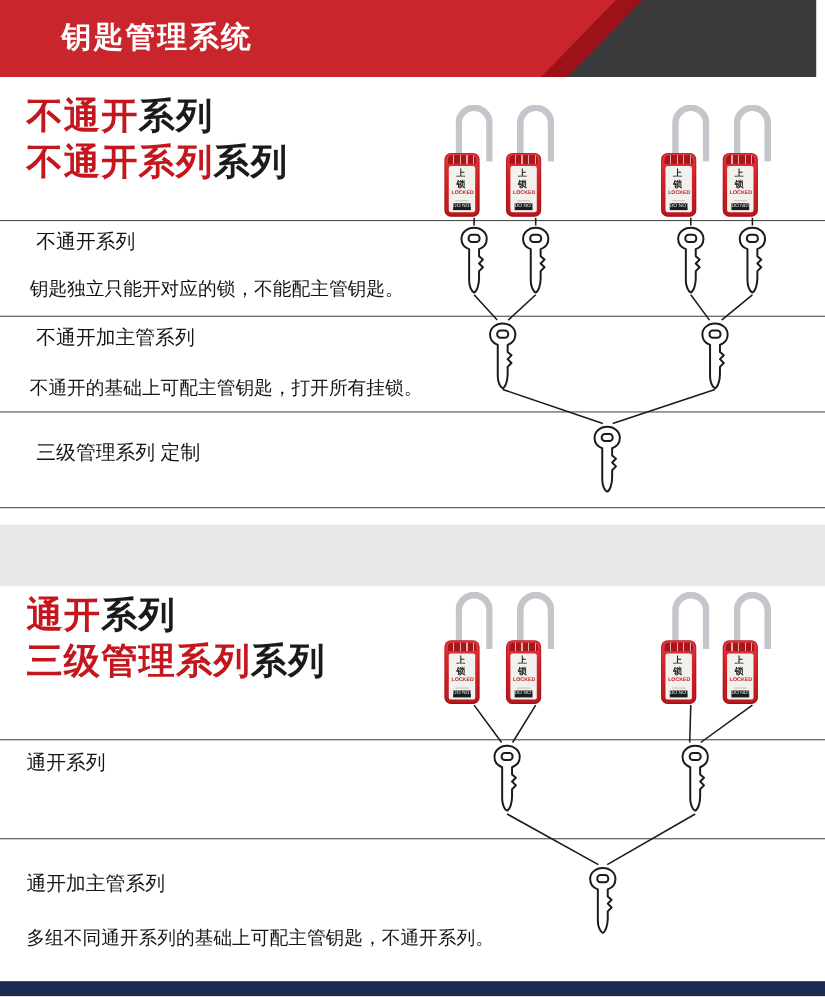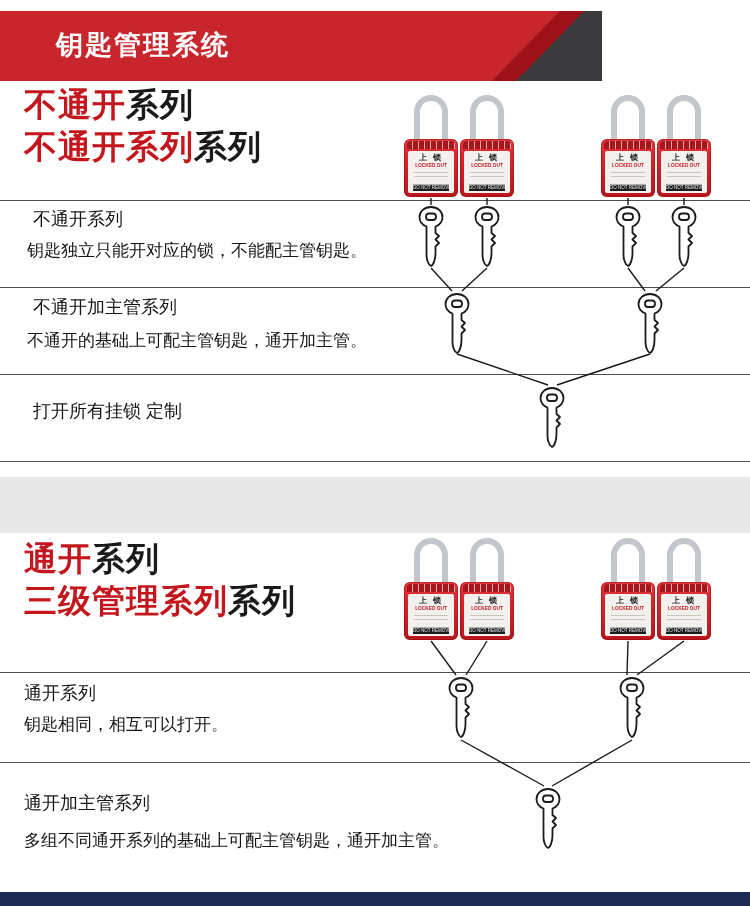--- a/index.html
+++ b/index.html
@@ -1,20 +1,20 @@
 <!DOCTYPE html>
 <html style="--brand-red: #c4161d; --banner-red: #c9252c; --banner-red-dark: #9e1118; --header-dark: #3a3a3c; --padlock-red: #d8232a; --gap-gray: #e8e8e8; --bottom-bar: #1d2b52; --text-dark: #1a1a1a; --brand-gray: #87898c;"><head>
 <meta charset="utf-8">
 <style>
   html,body{margin:0;padding:0;background:#fff;}
   .page{position:relative;width:750px;height:906px;background:#fff;overflow:hidden;
         font-family:"Liberation Sans","DejaVu Sans",sans-serif;color:var(--text-dark,#1a1a1a);}
 
   
-  .header{position:absolute;top:0;left:0;width:602px;height:70px;background:var(--header-dark,#3a3a3c);margin-top:11px;}
+  .header{position:absolute;top:0;left:0;width:742px;height:70px;background:var(--header-dark,#3a3a3c);}
   .header-red{position:absolute;top:0;left:0;width:600px;height:70px;
               background:var(--banner-red,#c9252c);
               clip-path:polygon(0 0,560px 0,492px 70px,0 70px);}
   .header-red-accent{position:absolute;top:0;left:0;width:620px;height:70px;
               background:var(--banner-red-dark,#9e1118);
               clip-path:polygon(560px 0,584px 0,516px 70px,492px 70px);}
   .header-title{position:absolute;top:16px;left:56px;color:#fff;font-size:27px;font-weight:bold;letter-spacing:2px;}
   .header-brand{position:absolute;top:21px;left:586px;width:130px;color:var(--brand-gray,#87898c);
                 font-size:11px;font-weight:bold;line-height:14px;letter-spacing:.5px;}
 
@@ -22,30 +22,30 @@
   .divider{position:absolute;left:0;width:750px;height:1px;background:#4d4d4d;}
   .gap{position:absolute;top:477px;left:0;width:750px;height:56px;background:var(--gap-gray,#e8e8e8);}
   .bottom-bar{position:absolute;top:892px;left:0;width:750px;height:14px;background:var(--bottom-bar,#1d2b52);}
   .connectors{position:absolute;top:0;left:0;pointer-events:none;}
   .connectors line{stroke:#1a1a1a;stroke-width:1.4;}
 
   
   .sec-title{position:absolute;left:24px;font-size:33px;line-height:42px;font-weight:bold;letter-spacing:1px;}
   .sec-title .red{color:var(--brand-red,#c4161d);}
   .row-heading{position:absolute;font-size:18px;color:#151515;}
-  .row-desc{position:absolute;font-size:17px;color:#151515;}
+  .row-desc{position:absolute;font-size:17px;color:#151515;margin-top:12px;}
 
   
   .mount{position:absolute;}
   .padlock-mount{width:54px;height:102px;}
   .key-mount{width:36px;height:64px;}
   .padlock{position:relative;width:54px;height:102px;}
   .shackle{position:absolute;top:0;left:10px;width:34px;height:52px;box-sizing:border-box;
            border:6px solid #c3c6ca;border-bottom:none;border-radius:17px 17px 0 0;}
-  .lock-body{position:absolute;top:44px;left:0;width:54px;height:58px;border-radius:6px;
+  .lock-body{position:absolute;top:44px;left:0;width:32px;height:58px;border-radius:6px;
            background:linear-gradient(180deg,#e13a41 0%,var(--padlock-red,#d8232a) 35%,#b8171e 100%);
            box-shadow:inset 0 0 0 1px rgba(120,0,0,.35);}
   .body-band{position:absolute;top:2px;left:3px;right:3px;height:8px;border-radius:4px 4px 0 0;
            background:#a8161c;
            background-image:repeating-linear-gradient(90deg,transparent 0 5px,rgba(255,255,255,.65) 5px 6px);}
   .lock-label{position:absolute;top:12px;left:4px;right:4px;bottom:4px;background:#f3f1ee;border-radius:2px;overflow:hidden;}
   .lbl-cn{font-size:8px;font-weight:bold;color:#1a1a1a;text-align:center;letter-spacing:2px;padding-top:2px;line-height:10px;}
   .lbl-en{font-size:6px;font-weight:bold;color:var(--brand-red,#c4161d);text-align:center;line-height:7px;transform:scale(.8);transform-origin:center top;white-space:nowrap;}
   .lbl-fine{margin:2px 6px 0;height:3px;border-top:1px solid #c9c5bf;border-bottom:1px solid #c9c5bf;}
   .lbl-bar{position:absolute;bottom:2px;left:3px;right:3px;background:#1b1c1e;color:#eee;
@@ -107,32 +107,31 @@
   </svg>
 
   <div class="sec-title" style="top:84px">
     <div><span class="red">不通开</span><span>系列</span></div>
     <div><span class="red">不通开系列</span><span>系列</span></div>
   </div>
 
   <div class="row-heading" style="top:207px;left:33px">不通开系列</div>
   <div class="row-desc" style="top:239px;left:27px">钥匙独立只能开对应的锁，不能配主管钥匙。</div>
   <div class="row-heading" style="top:295px;left:33px">不通开加主管系列</div>
-  <div class="row-desc" style="top:329px;left:27px">不通开的基础上可配主管钥匙，通开加主管。</div>
-  <div class="row-heading" style="top:399px;left:33px">打开所有挂锁 定制</div>
+  <div class="row-desc" style="top:329px;left:27px">不通开的基础上可配主管钥匙，打开所有挂锁。</div>
+  <div class="row-heading" style="top:399px;left:33px">三级管理系列 定制</div>
 
   <div class="sec-title" style="top:538px">
     <div><span class="red">通开</span><span>系列</span></div>
     <div><span class="red">三级管理系列</span><span>系列</span></div>
   </div>
 
   <div class="row-heading" style="top:681px;left:24px">通开系列</div>
-  <div class="row-desc" style="top:713px;left:24px">钥匙相同，相互可以打开。</div>
   <div class="row-heading" style="top:791px;left:24px">通开加主管系列</div>
-  <div class="row-desc" style="top:829px;left:24px">多组不同通开系列的基础上可配主管钥匙，通开加主管。</div>
+  <div class="row-desc" style="top:829px;left:24px">多组不同通开系列的基础上可配主管钥匙，不通开系列。</div>
 
   <div class="mount padlock-mount pl-1a">
   <div class="padlock">
     <div class="shackle"></div>
     <div class="lock-body">
       <div class="body-band"></div>
       <div class="lock-label">
         <div class="lbl-cn">上 锁</div>
         <div class="lbl-en">LOCKED OUT</div>
         <div class="lbl-fine"></div>

